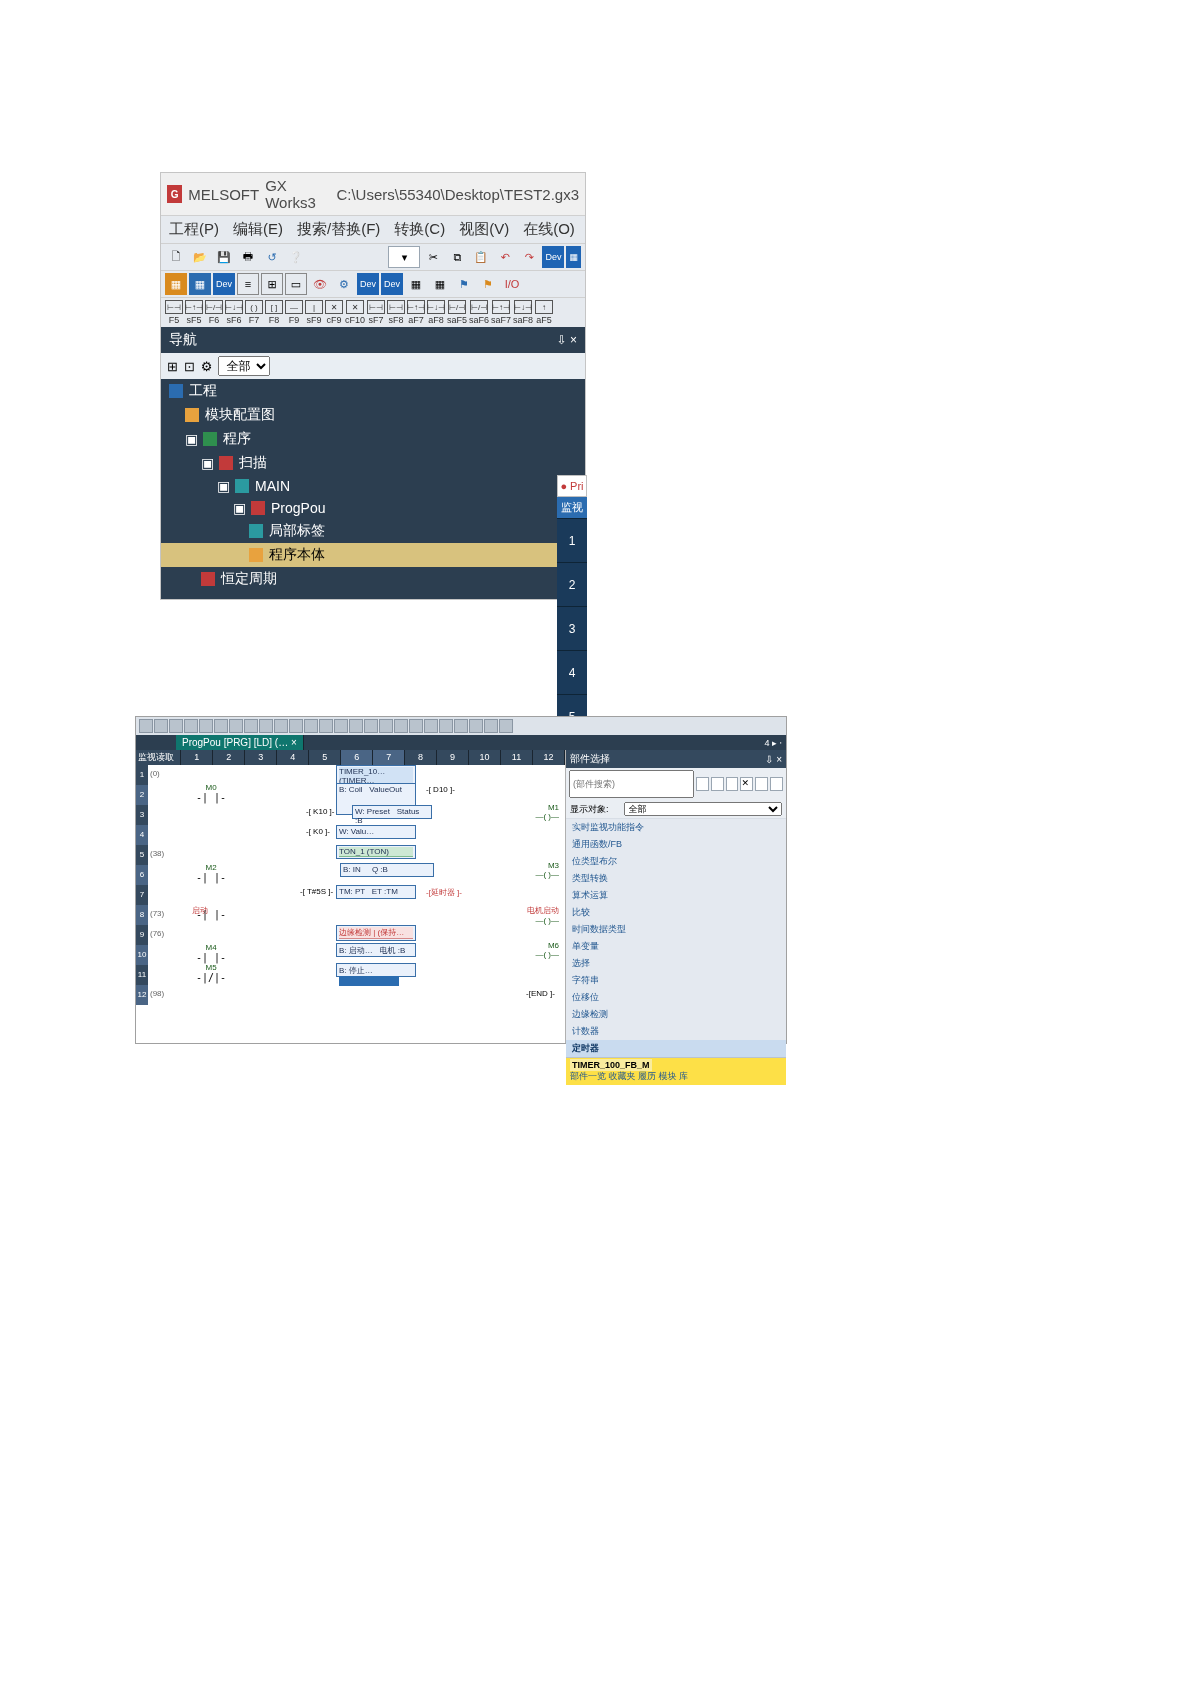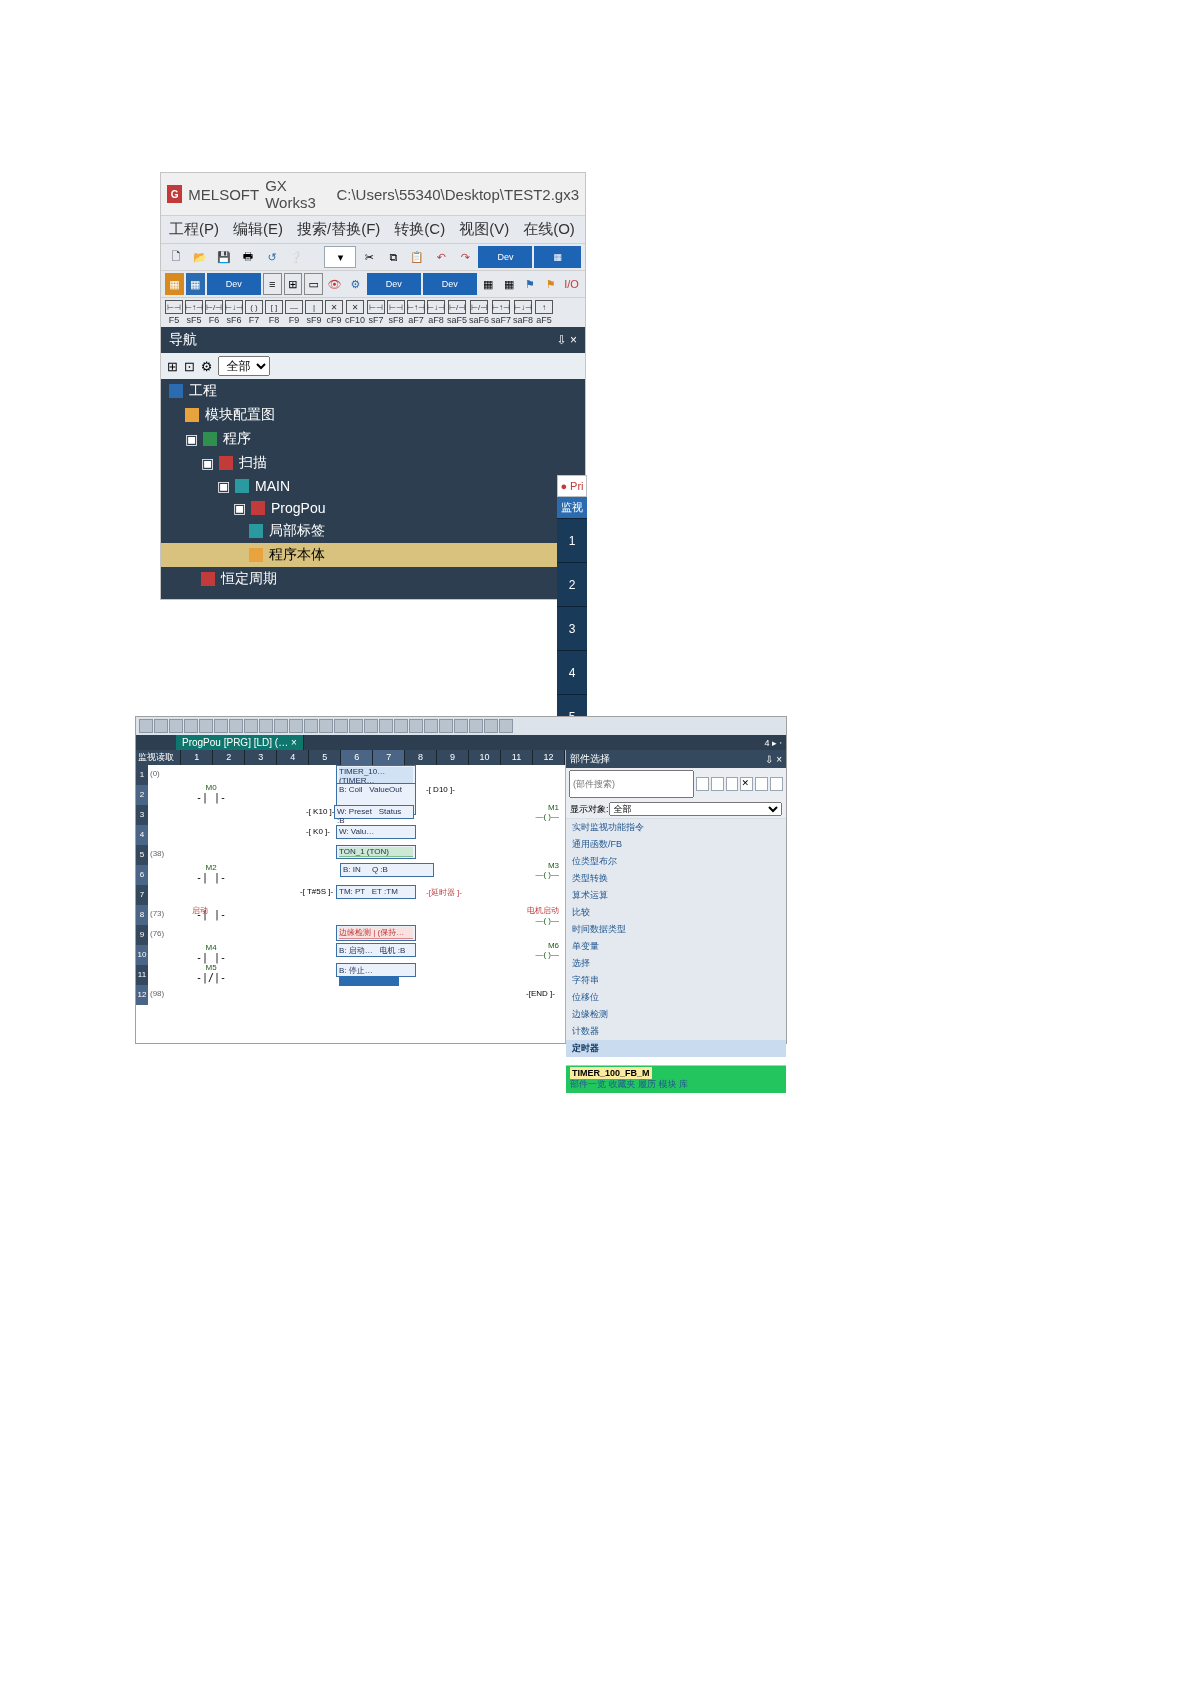--- a/index.html
+++ b/index.html
@@ -59,21 +59,21 @@
     font-size: 11px;
   }
   .tb-btn {
     width: 22px; height: 22px;
     border: 1px solid transparent;
     display: inline-flex;
     align-items: center;
     justify-content: center;
     background: transparent;
   }
-  .tb-btn.blue { background: #1e64b4; color: #fff; font-size: 9px; padding: 0 18px; width: auto; }
+  .tb-btn.blue { background: #1e64b4; color: #fff; font-size: 9px; padding: 0 2px; width: auto; }
   .ld-toolbar {
     background: #e6eaef;
     border-top: 1px solid #d0d0d0;
     padding: 2px 4px;
     display: flex;
     gap: 2px;
     font-size: 9px;
     color: #333;
     overflow: hidden;
     white-space: nowrap;
@@ -193,27 +193,27 @@
   .blue-bar{background:#2b6cb0;height:10px;width:60px;display:block;}
   .red-txt{color:#c23a3a;}
 
   .sel-panel{
     width:220px;background:#eaeef3;display:flex;flex-direction:column;font-size:9px;
   }
   .sel-title{background:#34495e;color:#fff;padding:2px 4px;font-size:10px;display:flex;justify-content:space-between;align-items:center;}
   .sel-search{padding:2px 3px;display:flex;gap:2px;align-items:center;}
   .sel-search input{flex:1;font-size:9px;padding:7px 2px;}
   .sel-mini{width:14px;height:14px;border:1px solid #9aa6b2;background:#fff;}
-  .sel-row{padding:2px 4px;border-bottom:1px solid #d8dee6;display:flex;gap:0;align-items:center;}
+  .sel-row{padding:2px 4px;border-bottom:1px solid #d8dee6;display:flex;gap:15px;align-items:center;}
   .sel-row select{font-size:9px;flex:1;}
   .cat-list{background:#e4e9f0;}
   .cat-item{padding:2px 6px;color:#235890;cursor:pointer;}
   .cat-item.head{background:#c9dbef;color:#123a66;font-weight:bold;}
   .fb-list{background:#fff;max-height:120px;overflow:hidden;}
-  .sel-footer{background:#22c55e;border-top:1px solid #b9c3cd;padding:2px 4px;margin-top:8px;}
+  .sel-footer{background:#fde047;border-top:1px solid #b9c3cd;padding:2px 4px;}
   .sel-footer .hl{background:#f9ec9e;color:#000;font-weight:bold;padding:1px 2px;}
   .pin{color:#fff;font-size:9px;}
 </style>
 </head>
 <body>
 
 <div class="figure1">
   <div class="win">
     <div class="titlebar">
       <span class="logo">G</span>
@@ -474,21 +474,21 @@
         <span class="row-tag" style="top:20px;background:#4a6585">2</span>
         <div class="contact" style="top:18px;left:60px">
             <span>M0</span>
             <span class="sym">-| |-</span>
           </div>
         <div class="fb-block" style="top:18px;left:200px;width:80px;height:32px"><span>B: Coil</span> &nbsp; <span>ValueOut</span></div>
         <span style="position:absolute;top:20px;left:290px;font-size:8px">-[ D10 ]-</span>
 
         <span class="row-tag" style="top:40px">3</span>
         <span style="position:absolute;top:42px;left:170px;font-size:8px">-[ K10 ]-</span>
-        <div class="fb-block" style="top:40px;left:198px;width:80px;height:14px"><span>W: Preset</span> &nbsp; <span>Status :B</span></div>
+        <div class="fb-block" style="top:40px;left:216px;width:80px;height:14px"><span>W: Preset</span> &nbsp; <span>Status :B</span></div>
         <div class="coil" style="top:38px">
             <span>M1</span>
             <span class="sym">—( )—</span>
           </div>
 
         <span class="row-tag" style="top:60px;background:#4a6585">4</span>
         <span style="position:absolute;top:62px;left:170px;font-size:8px">-[ K0 ]-</span>
         <div class="fb-block" style="top:60px;left:200px;width:80px;height:14px"><span>W: Valu…</span></div>
 
         <span class="row-tag" style="top:80px">5</span>

